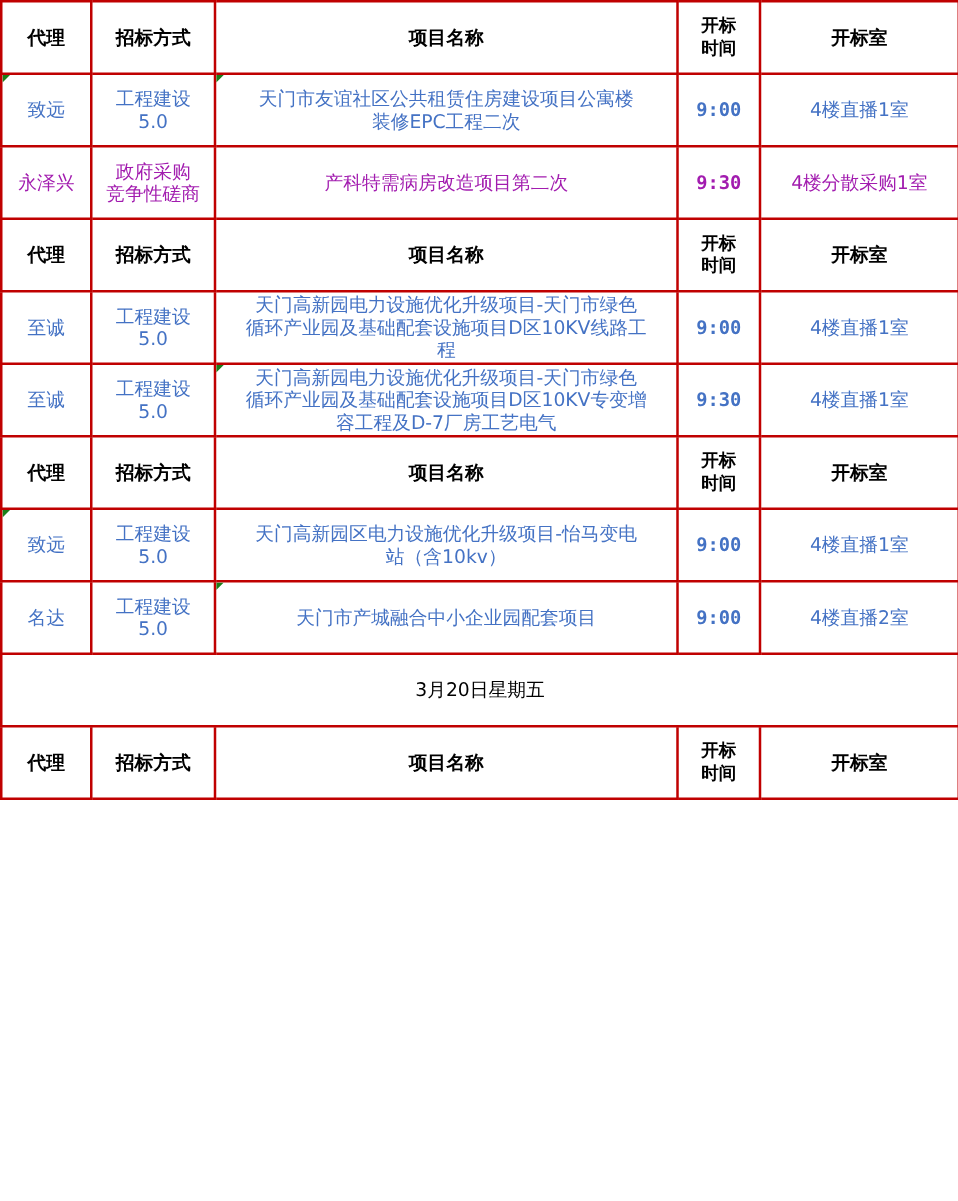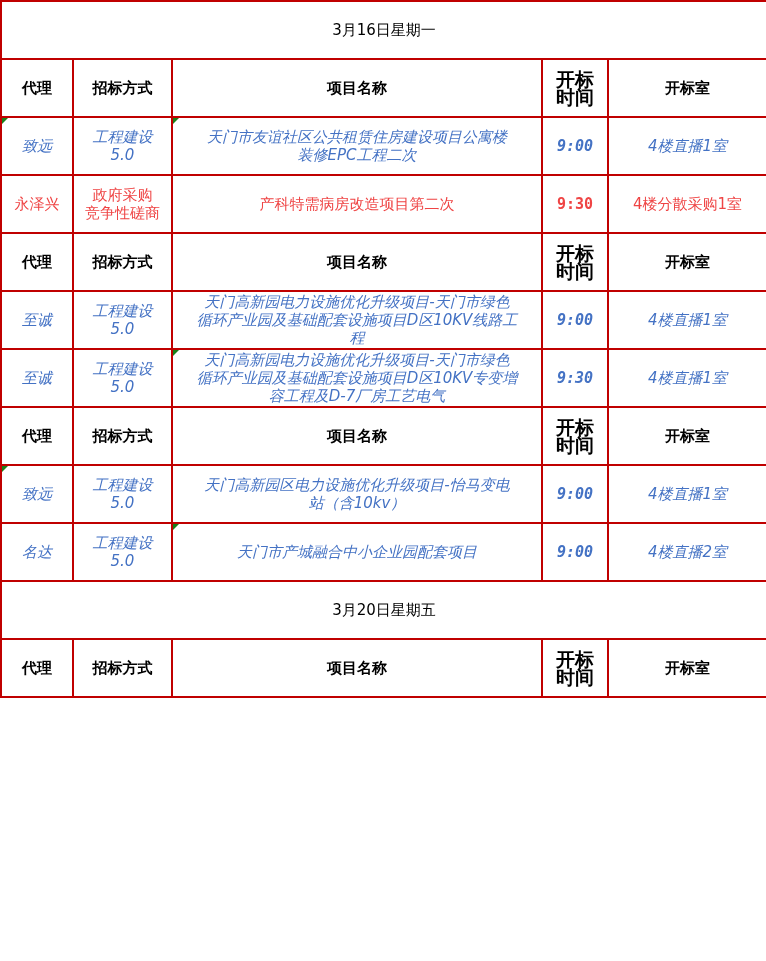--- a/index.html
+++ b/index.html
@@ -17,23 +17,23 @@
     text-align: center;
     vertical-align: middle;
     font-size: 15px;
     line-height: 18px;
     position: relative;
     color: #000;
     overflow: hidden;
   }
   td.day { font-weight: normal; color: #000; font-size: 15px; }
   td.hdr { font-weight: bold; color: #000; font-size: 16px; }
-  td.hdr.small { font-size: 19px; line-height: 18px; }
-  tr.blue td { color: #4472c4; font-style: italic; }
-  tr.black td { color: #ef4444; border-radius: 22px; }
+  td.hdr.small { font-size: 14px; line-height: 18px; }
+  tr.blue td { color: #4472c4; }
+  tr.black td { color: #a21caf; border-radius: 22px; }
   .mono { font-family: "DejaVu Sans Mono", "Liberation Mono", monospace; font-weight: bold; }
   .tri {
     position: absolute; left: 0; top: 0; width: 0; height: 0;
     border-top: 6px solid #1a7f1a;
     border-right: 6px solid transparent;
   }
   .cell-text { display: block; }
   .name-cell { font-size: 15px; line-height: 17px; }
 </style>
 </head>
@@ -41,23 +41,20 @@
 
 <table class="sched">
   <colgroup>
     <col style="width:72px">
     <col style="width:99px">
     <col style="width:370px">
     <col style="width:66px">
     <col style="width:159px">
   </colgroup>
   <tbody id="sched-body">
-      <tr>
-        <td colspan="5" class="day">3月16日星期一</td>
-      </tr>
       <tr>
         <td class="hdr">代理</td>
         <td class="hdr">招标方式</td>
         <td class="hdr">项目名称</td>
         <td class="hdr small">开标<br>时间</td>
         <td class="hdr">开标室</td>
       </tr>
       <tr class="blue">
         <td>
           <span class="tri"></span>

